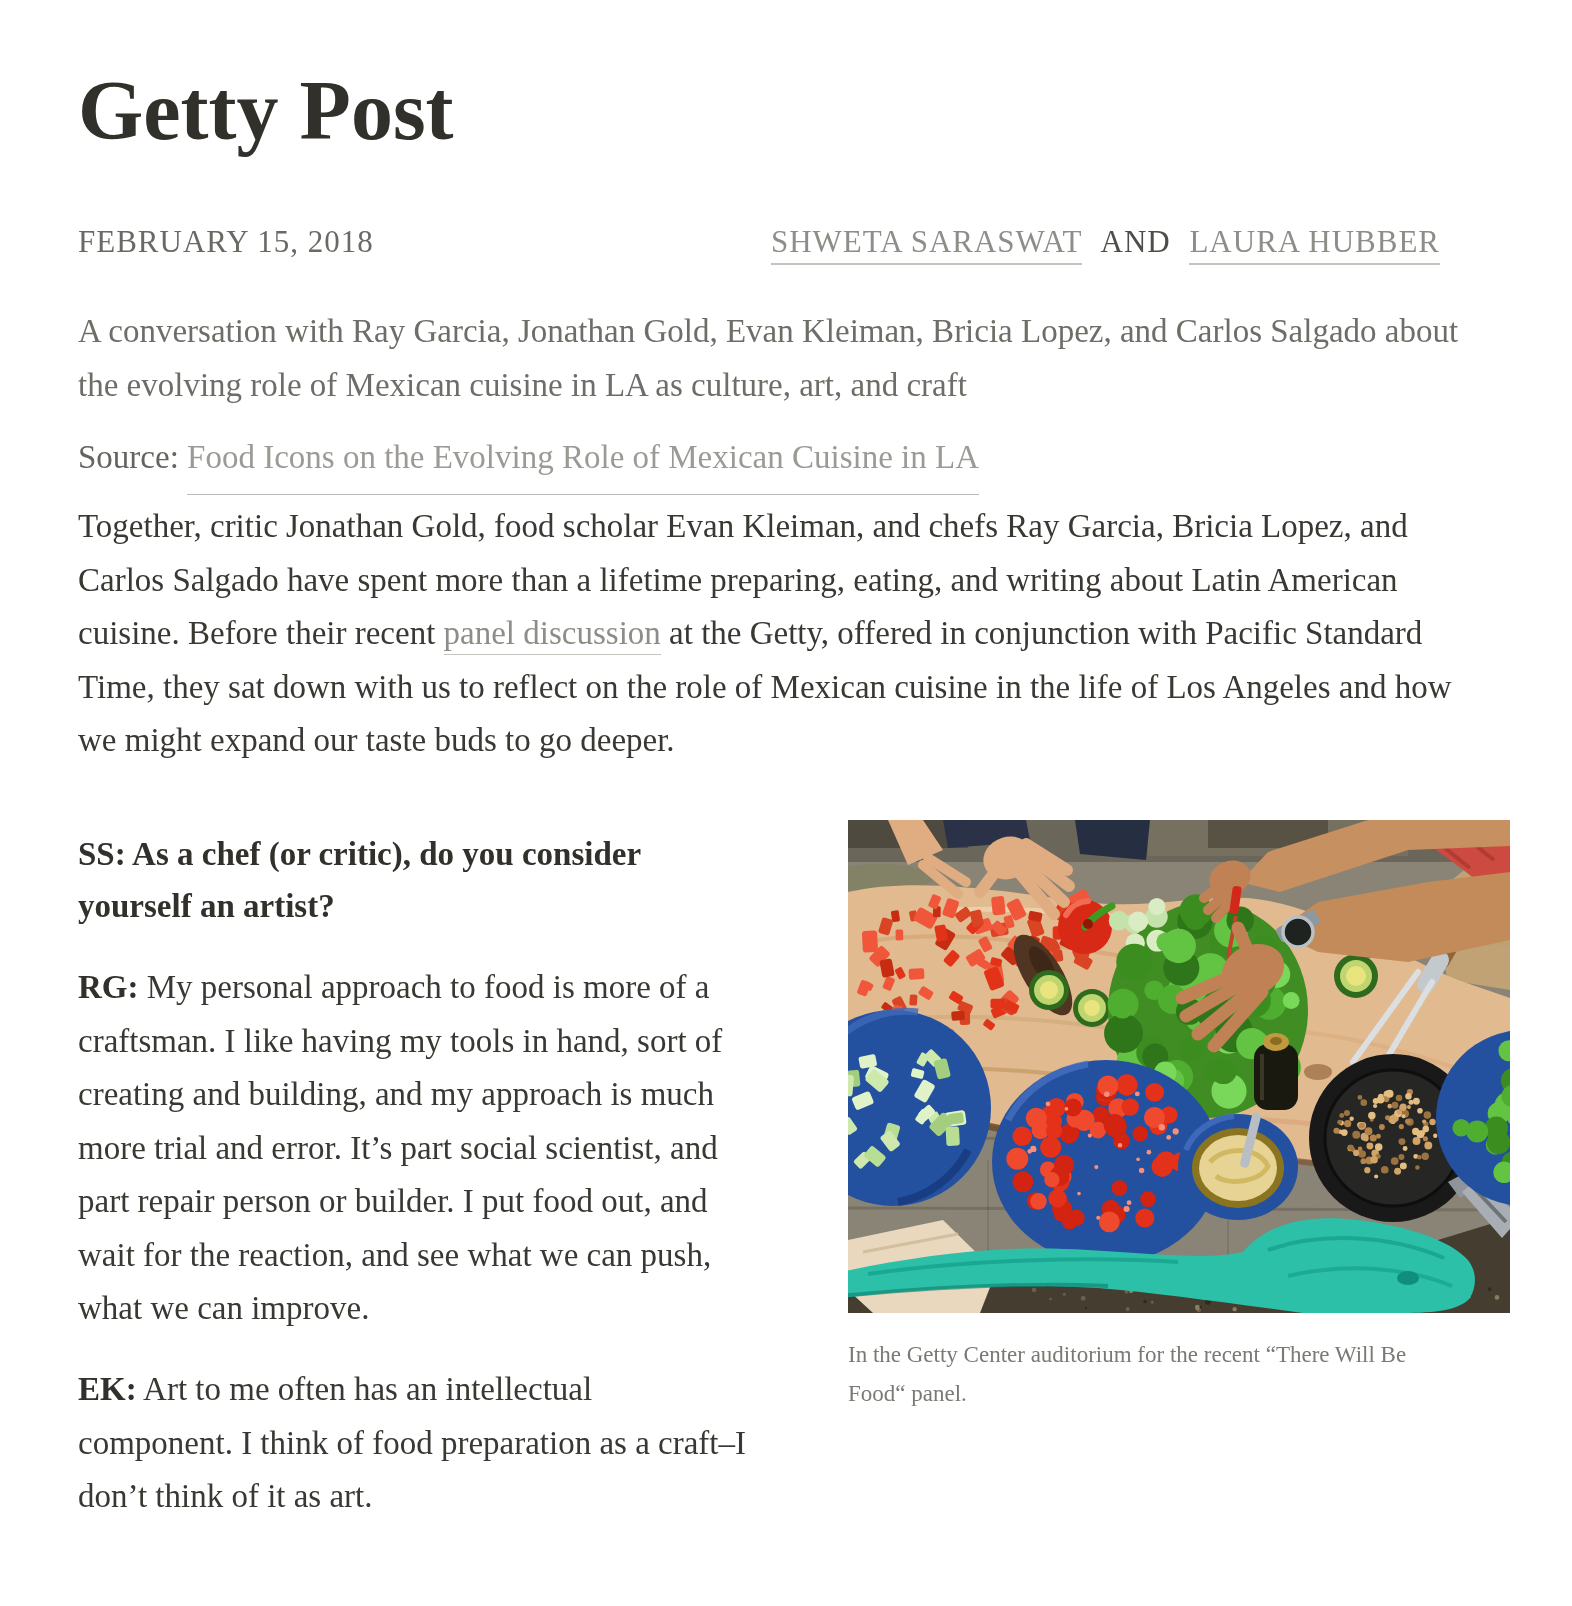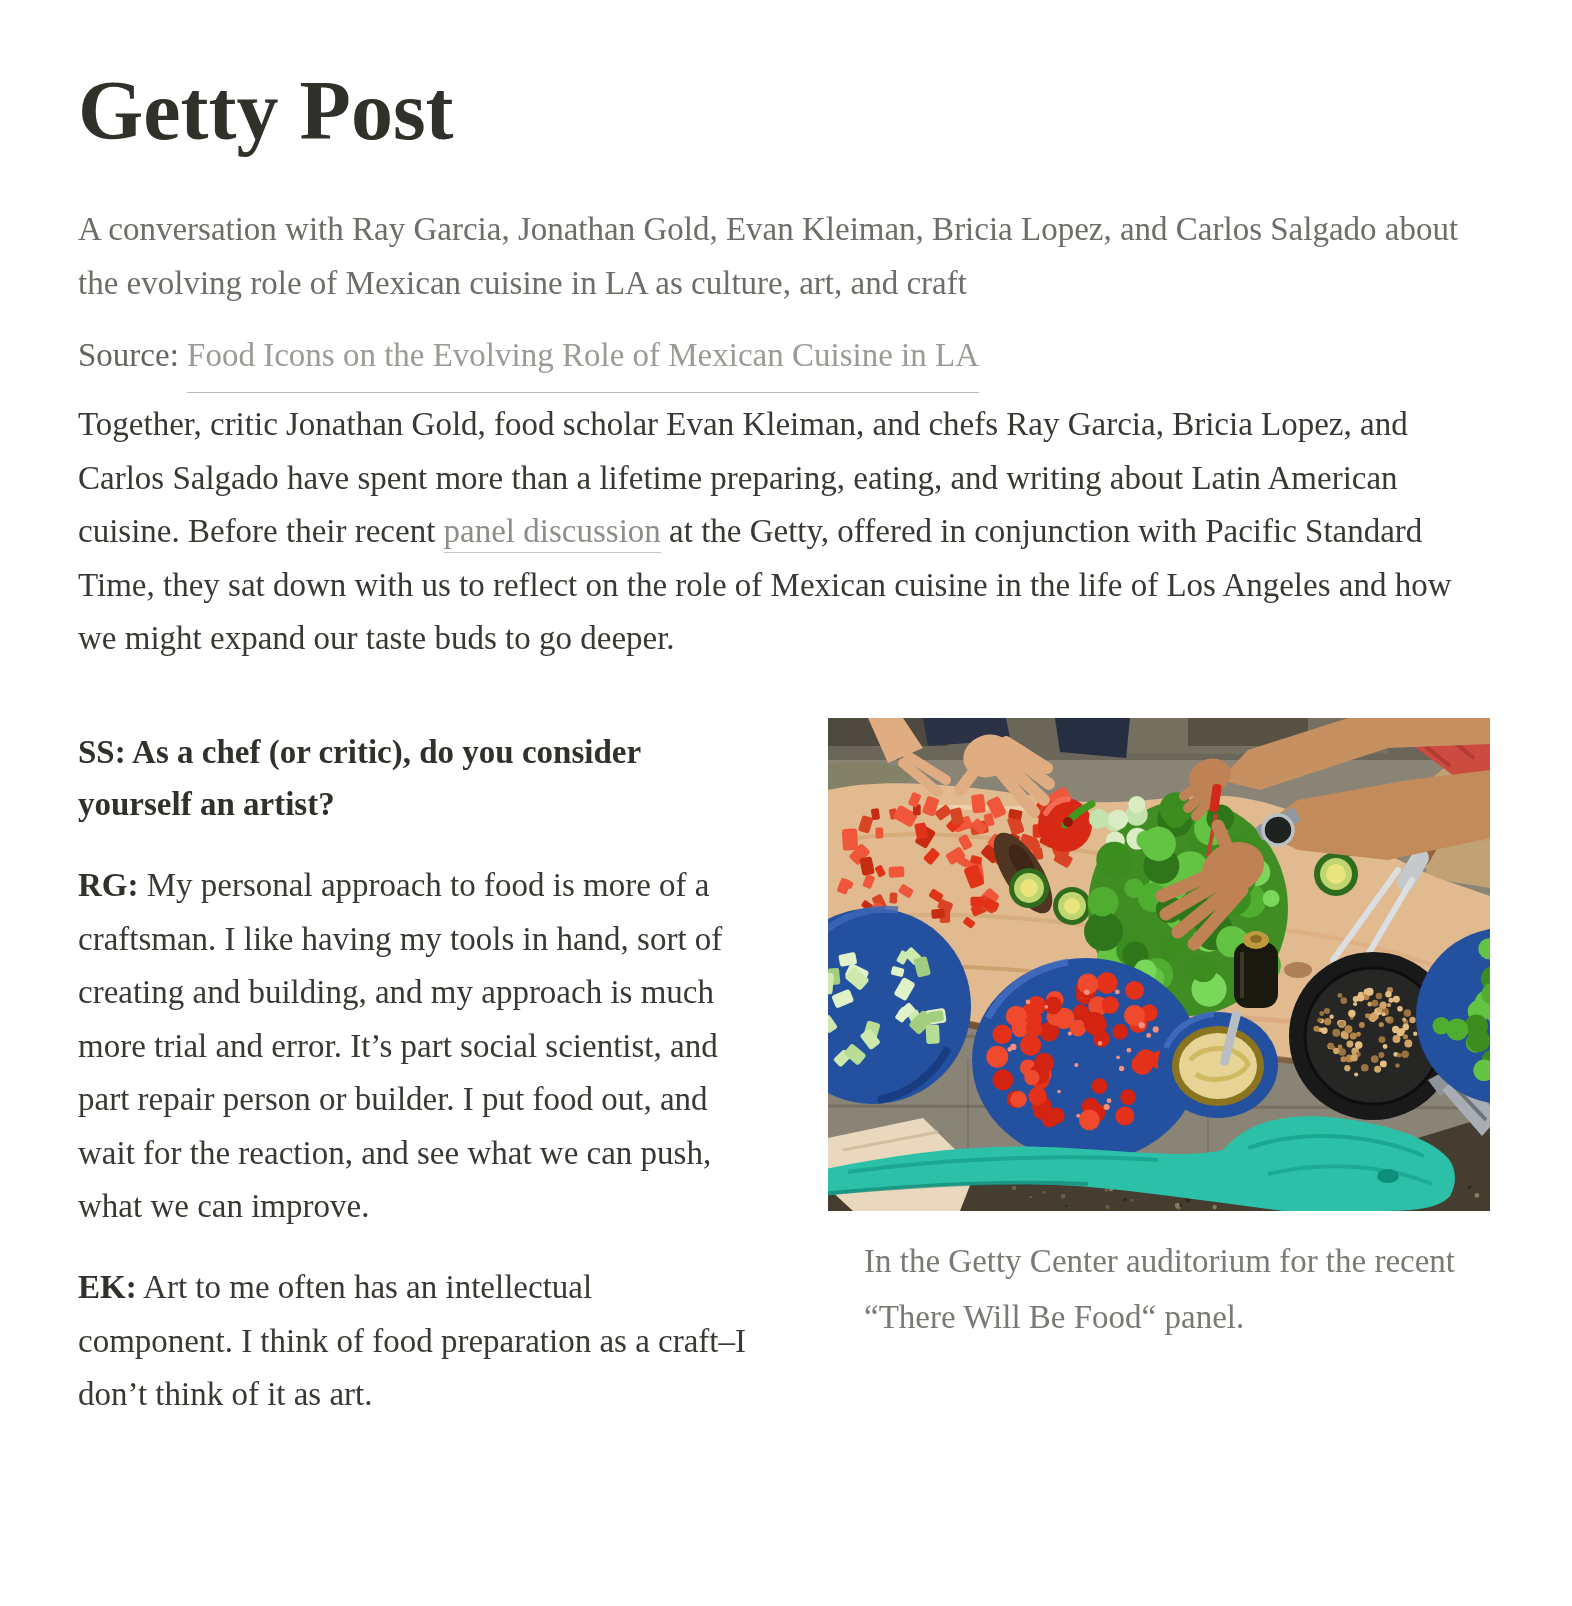--- a/index.html
+++ b/index.html
@@ -49,49 +49,56 @@
     margin:16px 0 0 0; font-size:33px; line-height:1.62; color:#3a3832;
     max-width:1430px;
   }
   .body-link {
     color:#8f8d87; text-decoration:none; cursor:pointer;
     border-bottom:1.5px solid #c6c4be; padding-bottom:3px;
   }
 
   .columns {
     margin-top:52px;
-    display:flex; align-items:flex-start;
+    display:flex; align-items:flex-start;gap:20px;
   }
   .col-text { width:672px; flex:0 0 672px; }
   .col-figure { margin-left:78px; width:662px; flex:0 0 662px; }
 
   .question {
     margin:8px 0 0 0; font-size:33px; line-height:1.6; font-weight:700;
     color:#32302a;
   }
   .answer {
     margin:28px 0 0 0; font-size:33px; line-height:1.62; color:#3a3832;
   }
   .answer strong { color:#32302a; }
 
   figure { margin:0; }
   .photo-frame { width:662px; height:493px; display:block; }
   figcaption {
-    margin-top:22px; font-size:33px; line-height:1.7; color:#7b7973;
+    margin-top:22px; font-size:23px; line-height:1.7; color:#7b7973;
     max-width:600px;
-    margin-left:36px;
   }
 </style>
 </head>
 <body>
 
 <div class="container">
 
   <h1 class="post-title">Getty Post</h1>
 
+  <div class="meta-row">
+    <span class="meta-date">FEBRUARY 15, 2018</span>
+    <span class="meta-authors">
+      <a class="author-link">SHWETA SARASWAT</a>
+      <span class="and-sep">AND</span>
+      <a class="author-link">LAURA HUBBER</a>
+    </span>
+  </div>
 
   <p class="description">A conversation with Ray Garcia, Jonathan Gold, Evan Kleiman, Bricia Lopez, and Carlos Salgado about the evolving role of Mexican cuisine in LA as culture, art, and craft</p>
 
   <p class="source-line">
     <span>Source:</span>
     <a class="source-link">Food Icons on the Evolving Role of Mexican Cuisine in LA</a>
   </p>
 
   <p class="lead">
     <span>Together, critic Jonathan Gold, food scholar Evan Kleiman, and chefs Ray Garcia, Bricia Lopez, and Carlos Salgado have spent more than a lifetime preparing, eating, and writing about Latin American cuisine. Before their recent </span><a class="body-link">panel discussion</a><span> at the Getty, offered in conjunction with Pacific Standard Time, they sat down with us to reflect on the role of Mexican cuisine in the life of Los Angeles and how we might expand our taste buds to go deeper.</span>

